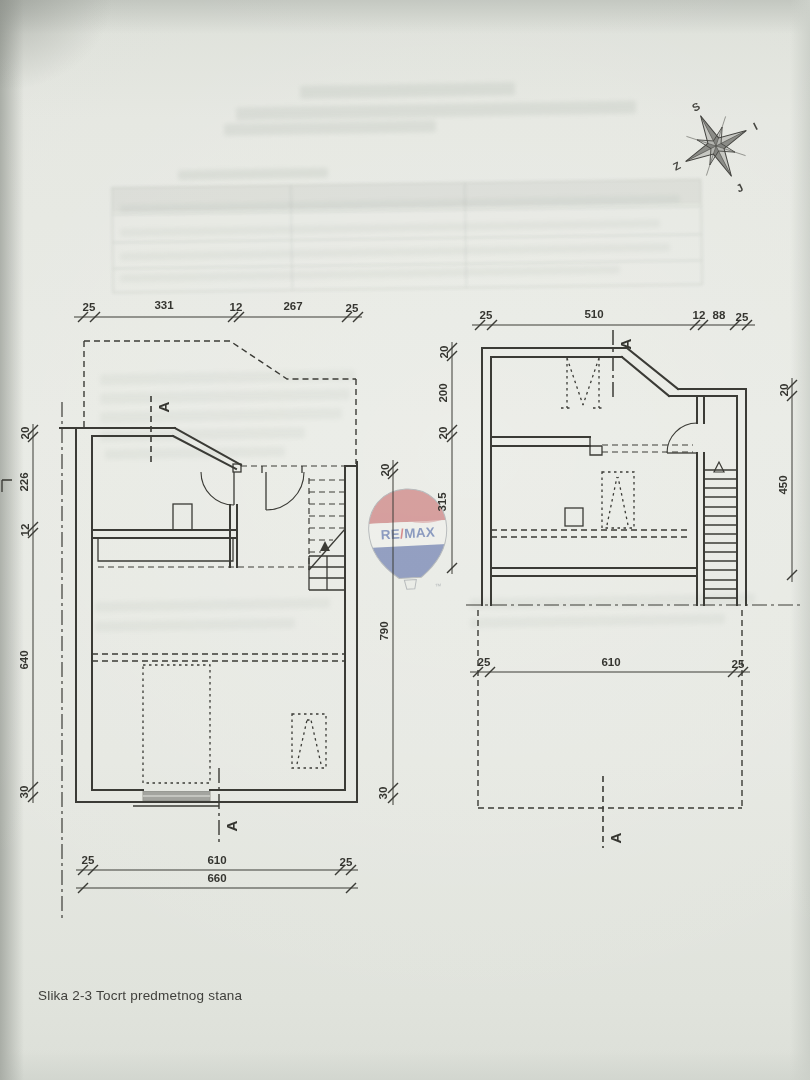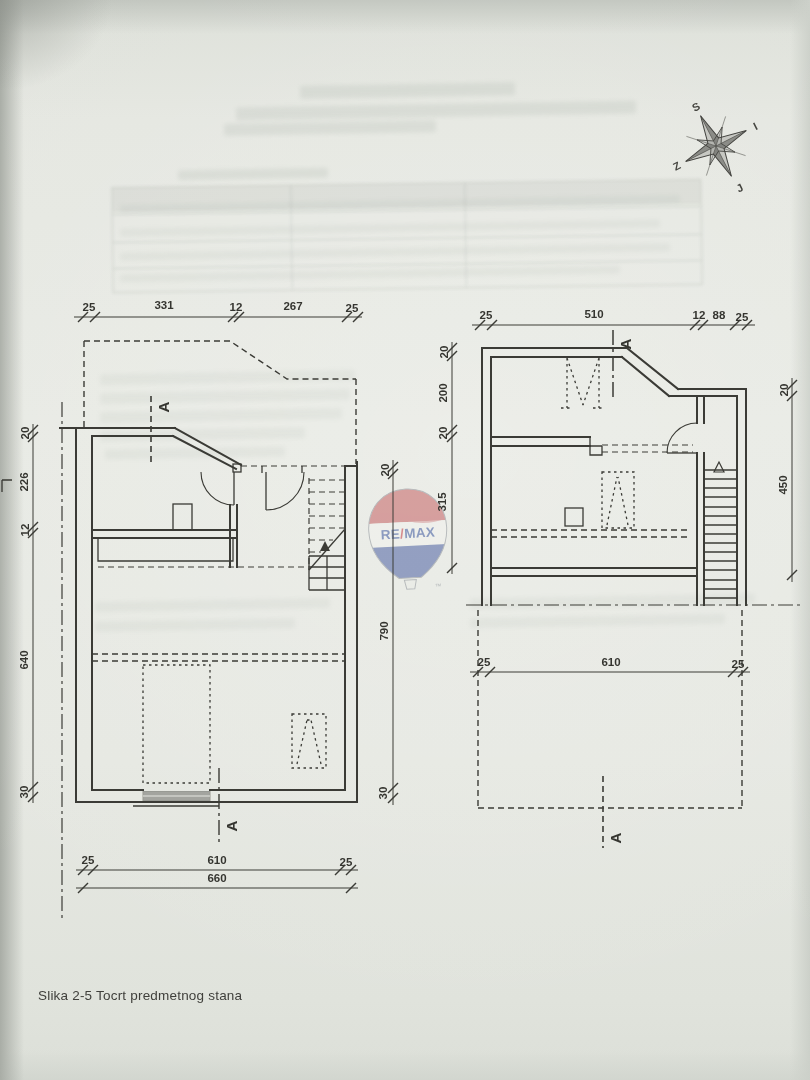--- a/index.html
+++ b/index.html
@@ -360,14 +360,14 @@
       <path d="M0,-34 L6,-6 L34,0 L6,6 L0,34 L-6,6 L-34,0 L-6,-6 Z" fill="rgba(60,60,56,.20)" stroke="#3c3c38" stroke-width="1"></path>
       <path d="M0,-20 L4,-4 L20,0 L4,4 L0,20 L-4,4 L-20,0 L-4,-4 Z" transform="rotate(45)" fill="rgba(60,60,56,.14)" stroke="#3c3c38" stroke-width=".8"></path>
       <path d="M0,-34 L6,-6 L0,0 Z M34,0 L6,6 L0,0 Z M0,34 L-6,6 L0,0 Z M-34,0 L-6,-6 L0,0 Z" fill="rgba(60,60,56,.45)"></path>
       <text class="cp" x="0" y="-40">S</text>
       <text class="cp" x="44" y="4">I</text>
       <text class="cp" x="2" y="52">J</text>
       <text class="cp" x="-44" y="4">Z</text>
     </g>
   </svg>
 
-  <div class="caption">Slika 2-5 Tocrt predmetnog stana</div>
+  <div class="caption">Slika 2-3 Tocrt predmetnog stana</div>
 </div>
 
 </body></html>

